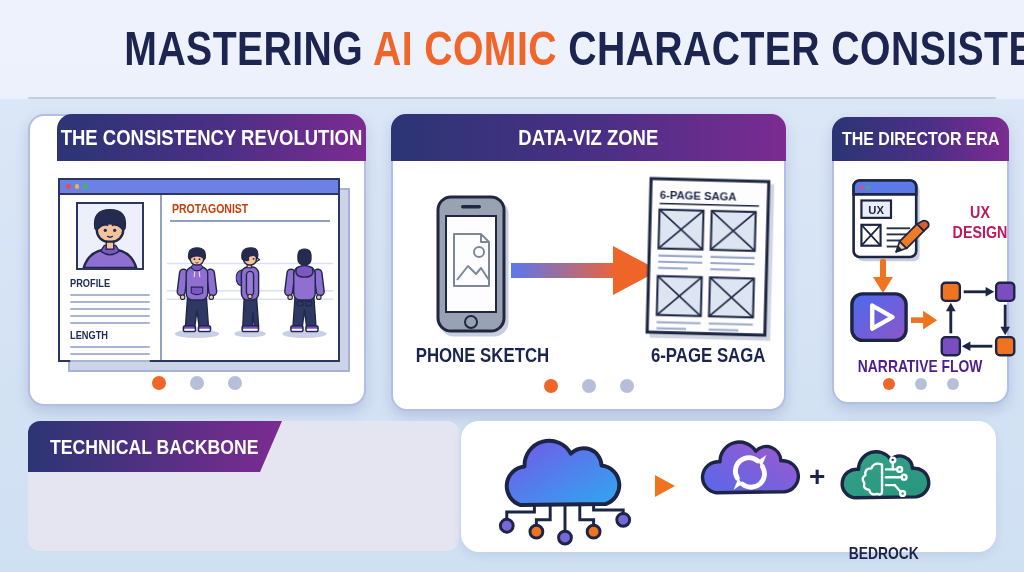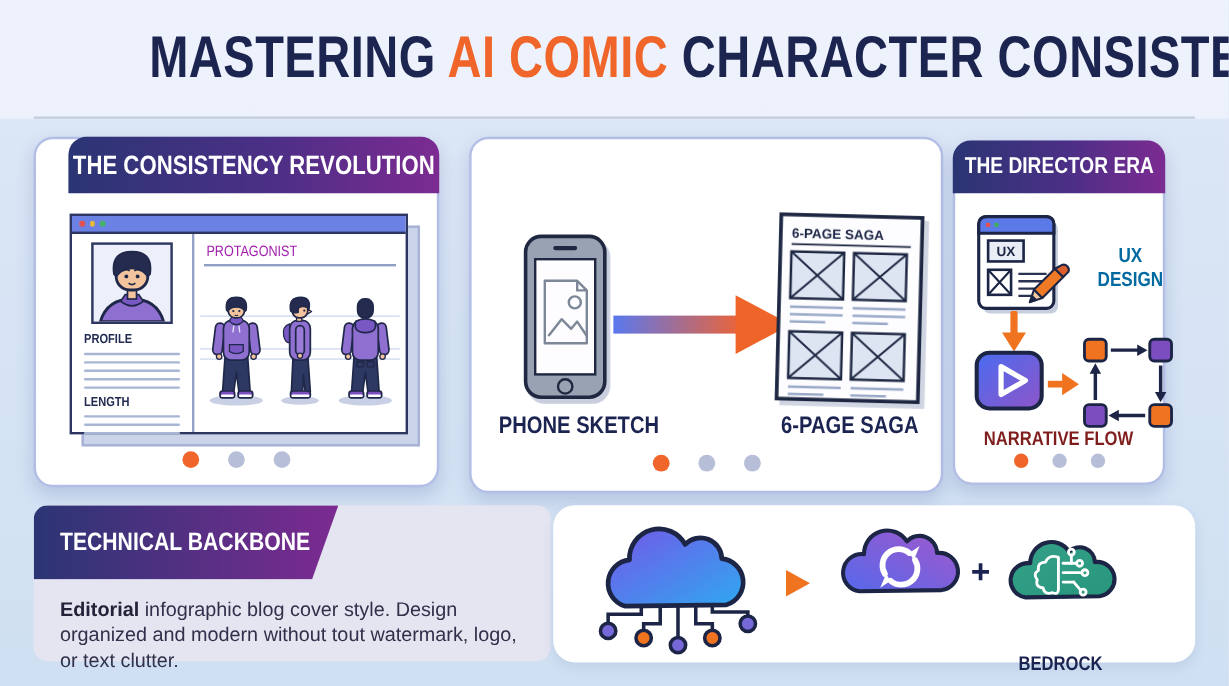--- a/index.html
+++ b/index.html
@@ -19,21 +19,21 @@
   .rule{position:absolute;top:97px;left:28px;width:968px;height:2px;background:#c3cdde;border-radius:1px;}
 
   
   .panel{position:absolute;background:#fff;border:2px solid #b3bee6;border-radius:16px;
     box-shadow:0 6px 14px rgba(60,80,150,.20);box-sizing:border-box;}
   .panel-head{height:47px;margin:-2px -2px 0;border-radius:15px 15px 0 0;
     background:linear-gradient(90deg,#2b3574,#4c2f86 55%,#7c2b91);
     display:flex;align-items:center;justify-content:center;color:#fff;font-weight:800;}
   .p-left{left:28px;top:114px;width:338px;height:292px;padding-left:29px;}
   .p-mid{left:391px;top:114px;width:395px;height:297px;}
-  .p-right{left:794px;top:117px;width:177px;height:287px;}
+  .p-right{left:832px;top:117px;width:177px;height:287px;}
   .p-left .panel-head,.p-mid .panel-head{font-size:22px;}
   .p-right .panel-head{height:44px;font-size:19px;}
 
   
   .dots{position:absolute;left:0;right:0;display:flex;justify-content:center;gap:24px;}
   .dot{width:14px;height:14px;border-radius:50%;background:#b7bfd8;}
   .dot.active{background:#f0662a;}
   .p-right .dot{width:12px;height:12px;}
   .p-left .dots{bottom:14px;}
   .p-mid .dots{bottom:16px;}
@@ -46,44 +46,44 @@
   .sheet-bar{height:13px;background:#6b82e4;border-bottom:2px solid #2c3660;display:flex;align-items:center;gap:4px;padding-left:6px;}
   .sheet-bar i{width:4.5px;height:4.5px;border-radius:50%;display:block;}
   .d-r{background:#e05151}.d-y{background:#e8b93c}.d-g{background:#46b36a}
   .sheet-cols{flex:1;display:flex;min-height:0;}
   .sheet-side{width:102px;border-right:2px solid #94a2c6;padding:7px 10px 4px;box-sizing:border-box;}
   .photo{width:64px;height:64px;border:2px solid #2c3660;margin:0 auto 7px;background:#edf0fa;}
   .photo svg{display:block;width:100%;height:100%;}
   .side-label{font-size:11px;font-weight:800;color:#222c52;margin:3px 0 4px;}
   .rl{height:2px;background:#a8b6d4;border-radius:1px;margin:5px 0;}
   .sheet-main{flex:1;position:relative;padding:5px 8px 0;min-width:0;}
-  .proto-head{font-size:12.5px;font-weight:400;color:#a21caf;padding:2px 2px 4px;border-bottom:2px solid #8fa0c4;}
+  .proto-head{font-size:12.5px;font-weight:700;color:#c2410c;padding:2px 2px 4px;border-bottom:2px solid #8fa0c4;}
   .figures{position:absolute;left:2px;right:2px;bottom:3px;height:134px;}
   .figures svg{width:100%;height:100%;display:block;}
 
   
   .phone{position:absolute;left:42px;top:78px;width:72px;height:142px;filter:drop-shadow(3px 4px 0 rgba(100,115,160,.35));}
   .flow-arrow{position:absolute;left:118px;top:124px;width:150px;height:60px;}
   .saga{position:absolute;left:252px;top:60px;width:128px;height:162px;transform:rotate(1.5deg);filter:drop-shadow(4px 4px 0 rgba(100,115,160,.3));}
   .caption{position:absolute;font-size:20px;font-weight:800;color:#1b2450;text-align:center;}
   .cap-phone{left:10px;top:228px;width:140px;}
   .cap-saga{left:240px;top:228px;width:150px;}
 
   
   .uxwin{position:absolute;left:17px;top:58px;width:80px;height:88px;}
-  .ux-caption{position:absolute;left:102px;top:84px;width:88px;font-size:17px;font-weight:800;color:#0369a1;text-align:center;line-height:1.15;}
+  .ux-caption{position:absolute;left:102px;top:84px;width:88px;font-size:17px;font-weight:800;color:#be185d;text-align:center;line-height:1.15;}
   .down-arrow{position:absolute;left:36px;top:140px;width:26px;height:36px;}
   .playbtn{position:absolute;left:15px;top:172px;width:60px;height:52px;}
   .right-arrow{position:absolute;left:77px;top:189px;width:28px;height:24px;}
   .flowmap{position:absolute;left:102px;top:158px;width:84px;height:82px;}
-  .nf-caption{position:absolute;left:0;right:0;top:238px;font-size:16.5px;font-weight:800;color:#7f1d1d;text-align:center;}
+  .nf-caption{position:absolute;left:0;right:0;top:238px;font-size:16.5px;font-weight:800;color:#4c1d95;text-align:center;}
 
   
   .card-tech{position:absolute;left:28px;top:421px;width:431px;height:130px;background:#e5e4f1;border-radius:12px;}
-  .banner{position:absolute;left:0;top:0;width:254px;height:62px;border-radius:12px 0 0 0;
+  .banner{position:absolute;left:0;top:0;width:254px;height:51px;border-radius:12px 0 0 0;
     background:linear-gradient(90deg,#2b3574,#7c2b91);
     clip-path:polygon(0 0,100% 0,calc(100% - 22px) 100%,0 100%);
     display:flex;align-items:center;color:#fff;font-weight:800;font-size:21px;padding-left:22px;box-sizing:border-box;}
   .tech-body{position:absolute;left:22px;top:60px;width:396px;font-size:16.5px;line-height:1.32;color:#30304a;}
   .tech-body b{font-weight:700;color:#222238;}
 
   .card-cloud{position:absolute;left:461px;top:421px;width:535px;height:131px;background:#fff;border-radius:18px;box-shadow:0 4px 10px rgba(60,80,150,.10);}
   .bigcloud{position:absolute;left:30px;top:12px;width:148px;height:112px;}
   .tri{position:absolute;left:192px;top:52px;width:24px;height:26px;}
   .nova{position:absolute;left:232px;top:8px;width:112px;height:84px;}
@@ -211,20 +211,23 @@
     </div>
 
     <div class="dots">
       <span class="dot active"></span>
       <span class="dot"></span>
       <span class="dot"></span>
     </div>
   </section>
 
   <section class="panel p-mid">
+    <div class="panel-head">
+        <span class="cx">DATA-VIZ ZONE</span>
+      </div>
 
     <div class="phone">
       <svg viewBox="0 0 72 140">
         <rect x="3" y="3" width="66" height="134" rx="13" fill="#98a2b3" stroke="#1f2840" stroke-width="3"></rect>
         <rect x="11" y="22" width="50" height="96" fill="#fdfdff" stroke="#1f2840" stroke-width="2"></rect>
         <rect x="26" y="11" width="20" height="3.5" rx="1.75" fill="#1f2840"></rect>
         <circle cx="36" cy="128" r="6" fill="none" stroke="#1f2840" stroke-width="2"></circle>
         <g fill="none" stroke="#7d8798" stroke-width="2" stroke-linejoin="round">
           <path d="M19 40 h27 l8 8 v44 h-35 z"></path>
           <path d="M46 40 v8 h8"></path>
@@ -377,21 +380,20 @@
       <span class="dot active"></span>
       <span class="dot"></span>
       <span class="dot"></span>
     </div>
   </section>
 
   <section class="card-tech">
     <div class="banner">
         <span class="cx cxl">TECHNICAL BACKBONE</span>
       </div>
-    <p class="tech-body"><b>Editorial</b><span> infographic blog cover style. Design organized and modern without tout watermark, logo, or text clutter.</span></p>
   </section>
 
   <section class="card-cloud">
 
     <div class="bigcloud">
       <svg viewBox="0 0 150 116">
         <defs>
           <linearGradient id="gBig" x1="0" y1="0" x2="1" y2="1">
             <stop offset="0" stop-color="#7457e8"></stop>
               <stop offset="1" stop-color="#2fa8f0"></stop>

